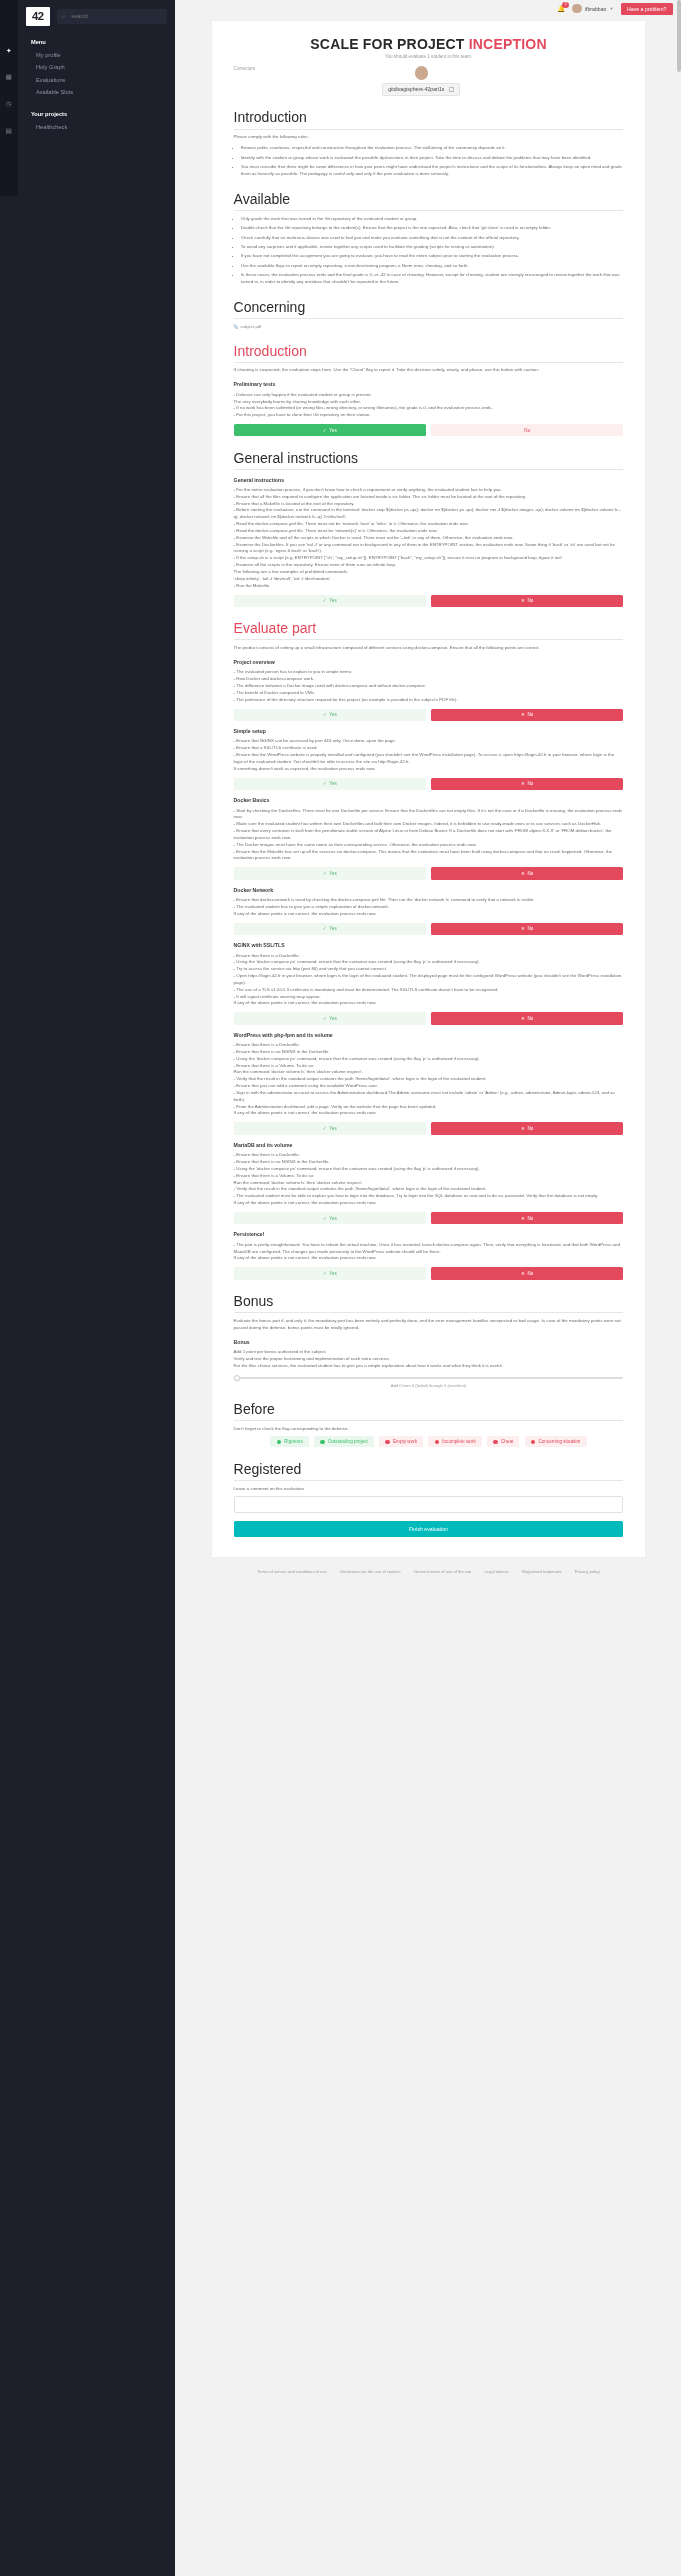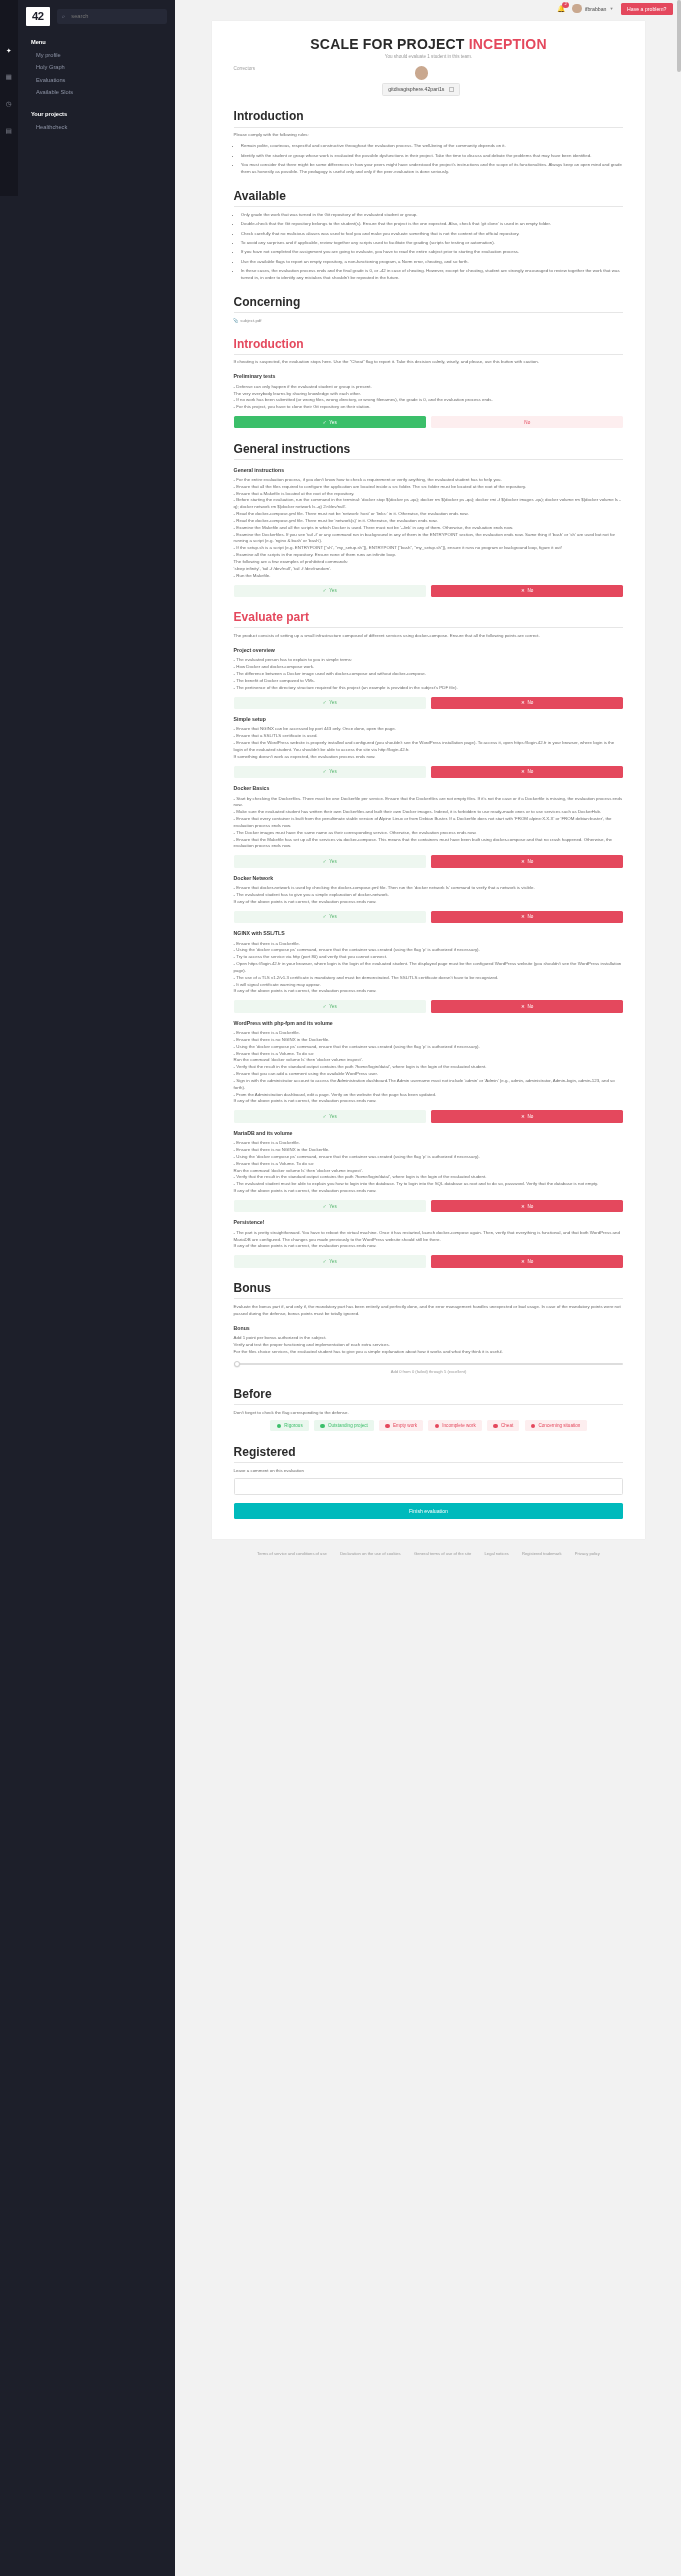--- a/index.html
+++ b/index.html
@@ -97,21 +97,21 @@
   .corr-center { display:flex; flex-direction:column; align-items:center; flex:1; }
   .avatar-big { width: 13.4px; height:13.4px; border-radius:50%; background:#c9a88f; margin-bottom:3.1px;}
   .login-pill {
     display:flex; align-items:center; gap:4.1px;
     background:#f3f3f3; border:0.5px solid #e3e3e3; border-radius:1.5px;
     padding: 2.6px 5.2px; font-size: 5.2px; color:#4a4a4a;
   }
   .login-pill .sq { width:5.7px; height:5.7px; border:0.5px solid #bdbdbd; display:inline-block; }
 
   h2.sec {
-    font-size: 12px; font-weight: bold; color:#2b2b2b; margin: 13.4px 0 2.1px 0;
+    font-size: 14px; font-weight: normal; color:#2b2b2b; margin: 13.4px 0 2.1px 0;
   }
   h2.sec.red { color:#e4485d; }
   .sec-rule { height:0.5px; background:#e6e6e6; margin: 3.1px 0 5.2px 0; }
   h3.sub { font-size: 5.2px; font-weight:bold; color:#3a3a3a; margin: 7.2px 0 3.1px 0; }
   p.body { font-size: 4.4px; line-height: 1.55; color:#6a6a6a; margin: 0 0 4.1px 0; }
   ul.body { font-size: 4.4px; line-height: 1.55; color:#6a6a6a; margin: 0 0 4.1px 0; padding-left: 7.2px;}
   ul.body li { margin-bottom: 2.6px; }
 
   .attach-link { font-size: 4.4px; color:#8a8a8a; }
 

